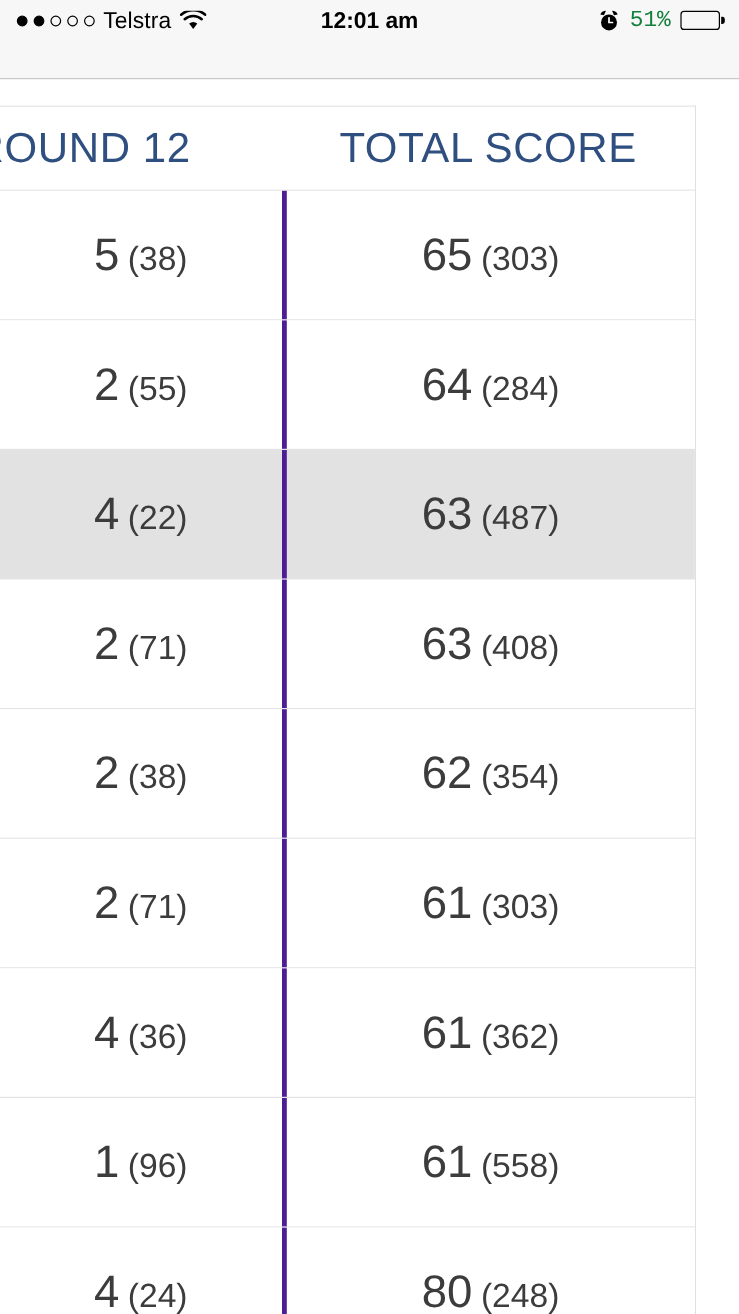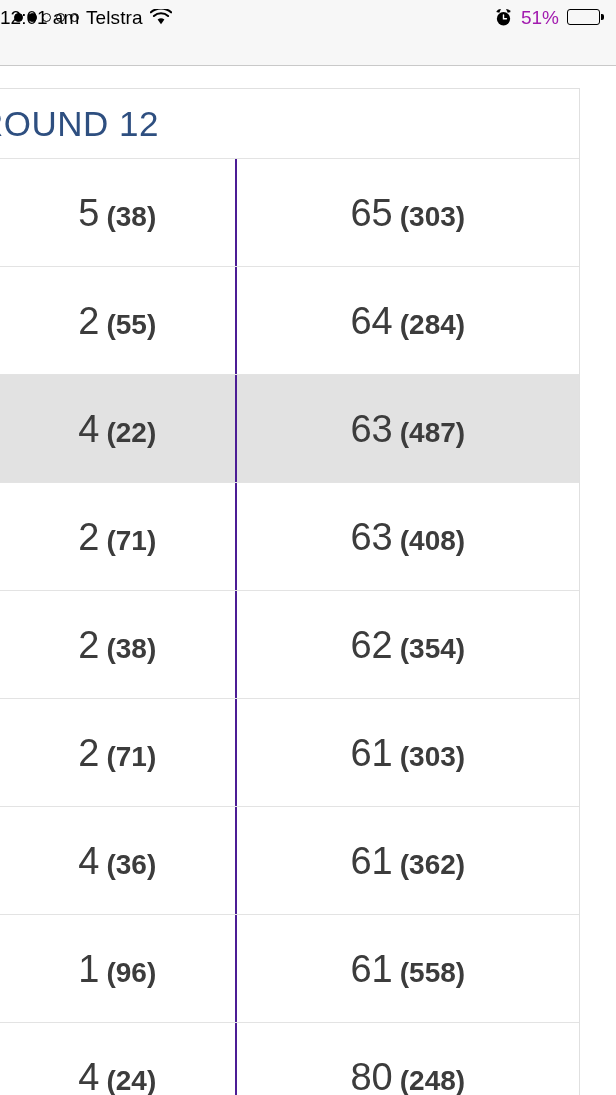--- a/index.html
+++ b/index.html
@@ -56,40 +56,42 @@
     color: #000;
     letter-spacing: 0.1px;
     line-height: 1;
   }
 
   .wifi-icon { display: block; width: 22px; height: 16px; }
 
   .sb-center {
     position: absolute;
     left: 0; right: 0;
+    text-align: center;
     font-size: 19px;
-    font-weight: normal;
+    font-weight: bold;
     color: #000;
     line-height: 1;
     pointer-events: none;
   }
 
   .sb-right {
     margin-left: auto;
     display: flex;
     align-items: center;
     gap: 8px;
   }
 
   .alarm-icon { display: block; width: 19px; height: 19px; }
 
   .battery-pct {
     font-size: 19px;
-    color: #a21caf;
-    line-height: 1;
+    color: #15803d;
+    line-height: 1;
+    font-family: Liberation Mono, monospace;
   }
 
   .battery {
     position: relative;
     width: 33px;
     height: 16px;
     border: 1.6px solid #000;
     border-radius: 3px;
     padding: 1.6px;
   }
@@ -156,21 +158,21 @@
   }
 
   .cell {
     height: 100%;
     display: flex;
     align-items: center;
     justify-content: center;
     position: relative;
   }
   .cell.col-round { width: 235px; }
-  .cell.col-total { width: 345px; border-left: 2px solid #4c1d95; }
+  .cell.col-total { width: 345px; border-left: 4px solid #4c1d95; }
 
   .row.header .cell.col-total { border-left: none; }
 
   .hdr-text {
     font-size: 35px;
     color: #2e4f80;
     letter-spacing: 0.5px;
     white-space: nowrap;
     line-height: 1;
   }
@@ -184,21 +186,20 @@
     white-space: nowrap;
   }
   .score .main {
     font-size: 38px;
     line-height: 1;
   }
   .score .sub {
     font-size: 28px;
     line-height: 1;
     margin-left: 7px;
-    font-weight: bold;
   }
 </style>
 </head>
 <body>
 
 <div class="chrome">
 
   <div class="statusbar">
 
     <div class="sb-left">
@@ -241,20 +242,23 @@
 
 </div>
 
 <div class="page">
   <div class="table">
 
     <div class="row header">
       <div class="cell col-round">
         <span class="hdr-text">ROUND 12</span>
       </div>
+      <div class="cell col-total">
+        <span class="hdr-text">TOTAL SCORE</span>
+      </div>
     </div>
 
     <div id="rows-container">
         <div class="row data">
           <div class="cell col-round">
             <span class="score">
               <span class="main">5</span>
               <span class="sub">(38)</span>
             </span>
           </div>

